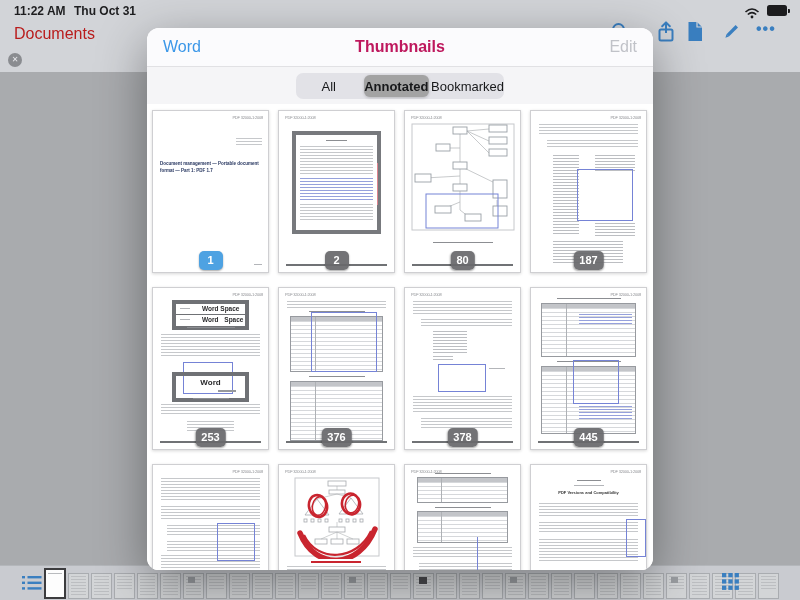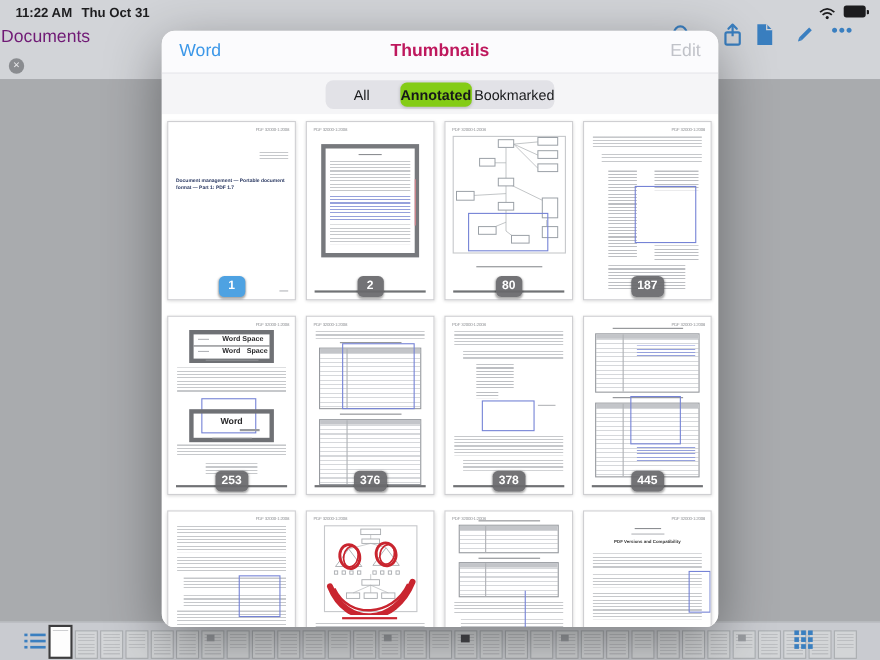--- a/index.html
+++ b/index.html
@@ -9,21 +9,21 @@
 
   
   .topbar{position:absolute;left:0;top:0;width:800px;height:72px;background:#d2d4d8;}
   .statusrow{position:absolute;left:0;top:0;right:0;height:20px;}
   .st-time{position:absolute;left:14px;top:4px;font-size:12px;font-weight:700;color:#1d1d1f;}
   .st-date{position:absolute;left:74px;top:4px;font-size:12px;font-weight:700;color:#1d1d1f;}
   .wifi{position:absolute;right:40px;top:5px;}
   .batt{position:absolute;right:10px;top:5px;width:23px;height:11px;}
   .batt .body{position:absolute;left:0;top:0;width:20px;height:11px;background:#1c1c1e;border-radius:2.5px;}
   .batt .tip{position:absolute;right:0;top:3.5px;width:2px;height:4px;background:#1c1c1e;border-radius:0 1px 1px 0;}
-  .back-btn{position:absolute;left:1px;top:25px;font-size:16px;color:#701a75;}
+  .back-btn{position:absolute;left:14px;top:25px;font-size:16px;color:#b91c1c;}
   .tb-ic{position:absolute;top:21px;width:20px;height:20px;color:#3a7fc0;}
   .tb-ic svg{display:block;}
   .ellipsis{font-size:16px;font-weight:700;letter-spacing:1px;color:#3a7fc0;line-height:20px;}
   .close-x{position:absolute;left:8px;top:53px;width:14px;height:14px;border-radius:50%;
            background:#8a8c90;color:#e9e9ec;font-size:8px;line-height:14px;text-align:center;font-weight:700;}
   .docarea{position:absolute;left:0;top:72px;width:800px;height:493px;background:#a9abae;}
 
   
   .bottombar{position:absolute;left:0;top:565px;width:800px;height:35px;background:#c9cbd0;border-top:1px solid #b4b7bb;}
   .list-ic{position:absolute;left:22px;top:9px;}
@@ -42,21 +42,21 @@
   
   .modal{position:absolute;left:147px;top:28px;width:506px;height:542px;background:#fff;border-radius:12px;
          overflow:hidden;box-shadow:0 14px 50px rgba(0,0,0,.38);z-index:10;}
   .m-head{position:absolute;left:0;top:0;right:0;height:38px;background:#fbfbfd;border-bottom:1px solid #e1e1e4;}
   .m-close{position:absolute;left:16px;top:10px;font-size:16px;color:#3b97e8;}
   .m-title{position:absolute;left:0;right:0;top:10px;text-align:center;font-size:16px;font-weight:700;color:#be185d;}
   .m-edit{position:absolute;right:16px;top:10px;font-size:16px;color:#c0c2c8;}
   .m-filter{position:absolute;left:0;top:39px;right:0;height:37px;background:#f5f5f7;}
   .seg{position:absolute;left:149px;top:6px;width:208px;height:26px;background:#e2e2e7;border-radius:7px;display:flex;}
   .seg-item{flex:1;display:flex;align-items:center;justify-content:center;font-size:13px;color:#17181a;}
-  .seg-item.sel{background:#84cc16;border-radius:6px;margin:2px;font-weight:700;box-shadow:0 1px 3px rgba(0,0,0,.18);}
+  .seg-item.sel{background:#a3a3a3;border-radius:6px;margin:2px;font-weight:700;box-shadow:0 1px 3px rgba(0,0,0,.18);}
   .m-grid{position:absolute;left:0;top:76px;width:506px;height:466px;background:#fff;overflow:hidden;}
 
   
   .cell{position:absolute;width:117px;height:163px;}
   .page{position:absolute;inset:0;background:#fff;border:1px solid #cfcfd2;box-shadow:0 1px 3px rgba(0,0,0,.16);overflow:hidden;}
   .badge{position:absolute;bottom:3px;left:50%;transform:translateX(-50%);min-width:12px;padding:3px 6px;border-radius:5px;
          background:rgba(104,104,108,.93);color:#fff;font-size:11px;font-weight:700;text-align:center;line-height:1.15;
          box-shadow:0 1px 2px rgba(0,0,0,.35);}
   .badge.current{background:#4ea2e2;}
   .badge:empty{display:none;}

